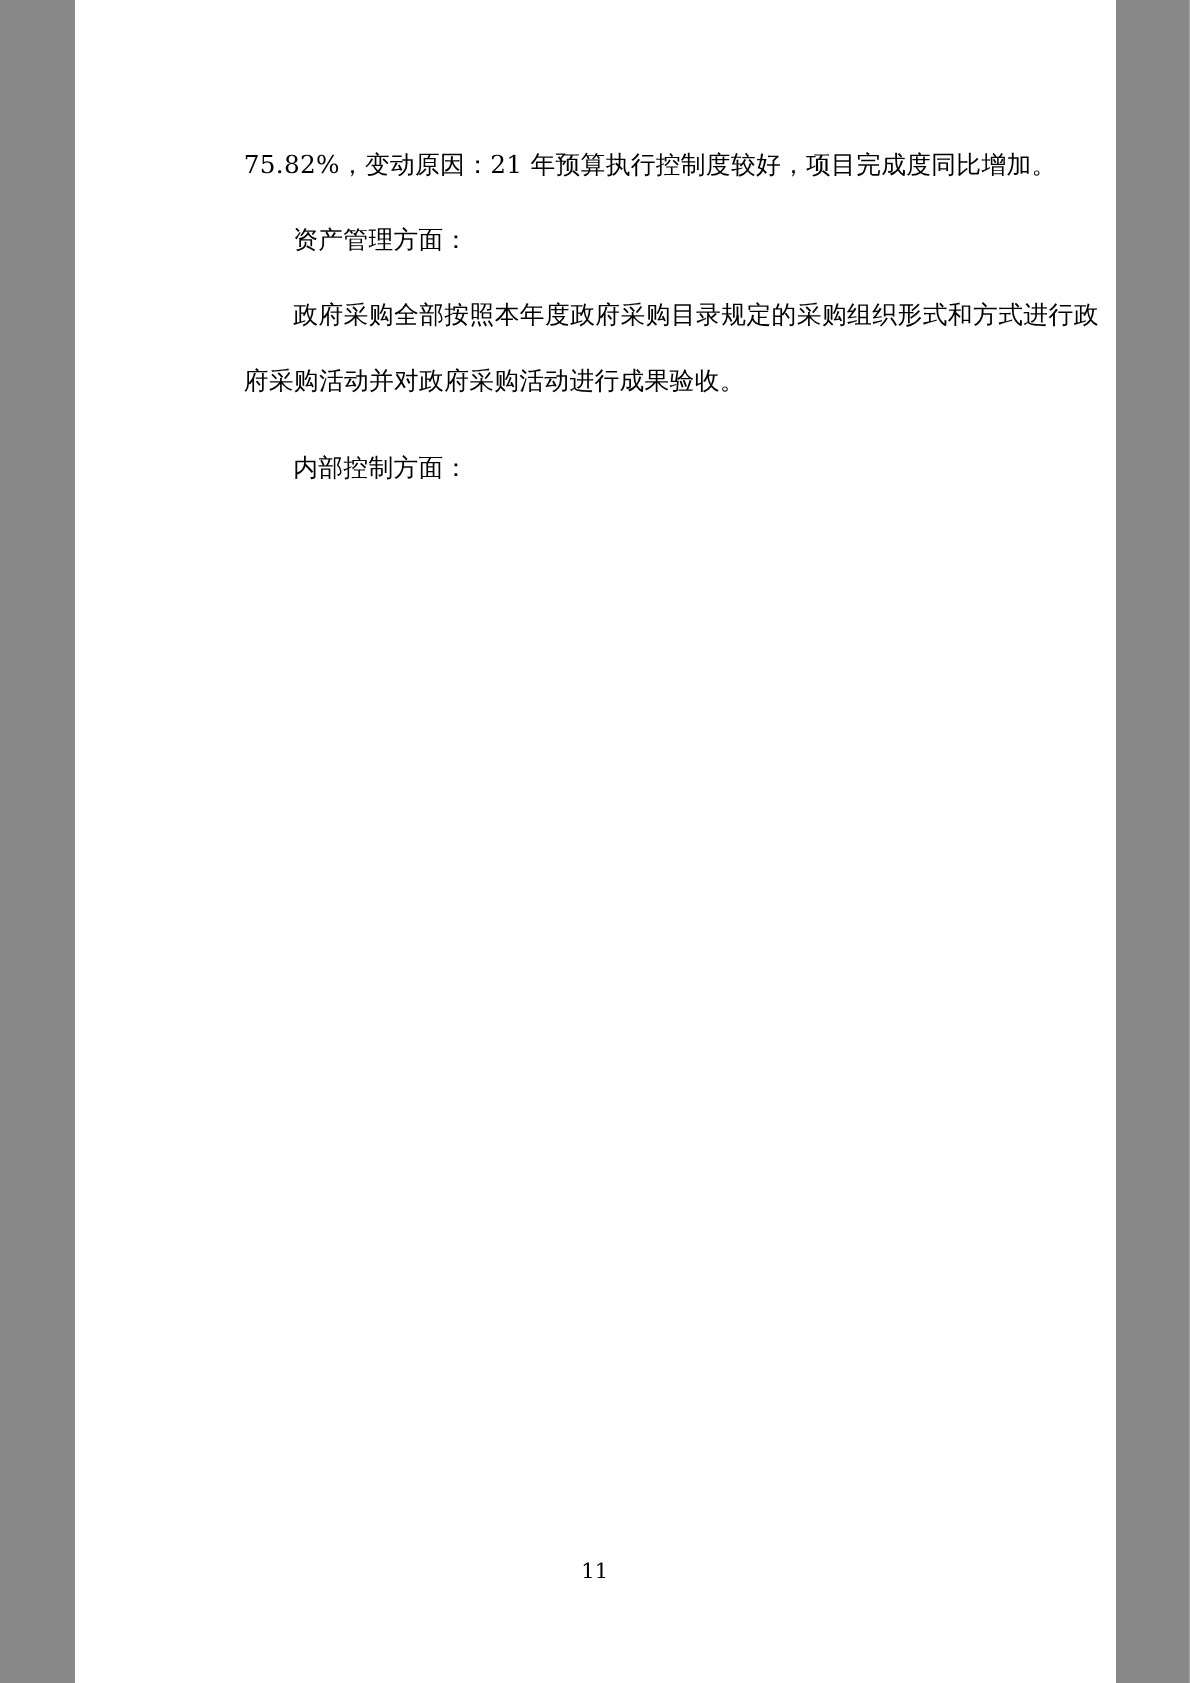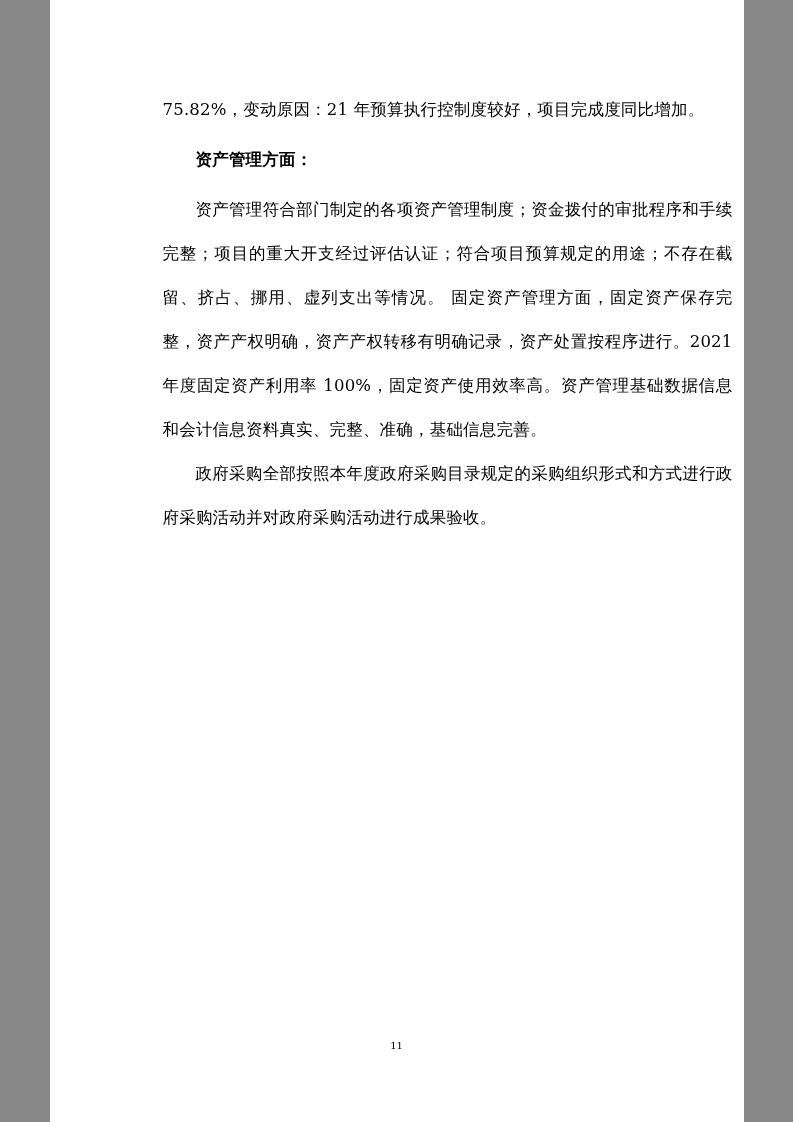--- a/index.html
+++ b/index.html
@@ -30,54 +30,54 @@
     line-height: 44px;
     text-align: justify;
     text-justify: inter-ideograph;
     letter-spacing: 0.2px;
   }
   p.indent {
     text-indent: 2em;
   }
   p.heading {
     text-indent: 2em;
-    font-weight: bold;
+    font-weight: normal;
   }
   .gap-sm { height: 6px; }
   .gap-md { height: 14px; }
   .page-number {
     position: absolute;
     left: 0;
     right: 0;
     top: 1040px;
     text-align: center;
-    font-size: 10px;
+    font-size: 14px;
     font-family: "DejaVu Serif", "Liberation Serif", serif;
   }
 </style>
 </head>
 <body>
 
 <div class="page">
   <div class="content">
 
     <p class="plain">75.82%，变动原因：21 年预算执行控制度较好，项目完成度同比增加。</p>
 
     <div class="gap-sm"></div>
 
     <p class="heading">资产管理方面：</p>
 
     <div class="gap-sm"></div>
 
-    <p class="indent">资产管理符合部门制定的各项资产管理制度；资金拨付的审批程序和手续完整；项目的重大开支经过评估认证；符合项目预算规定的用途；不存在截留、挤占、挪用、虚列支出等情况。 固定资产管理方面，固定资产保存完整，资产产权明确，资产产权转移有明确记录，资产处置按程序进行。2021 年度固定资产利用率 100%，固定资产使用效率高。资产管理基础数据信息和会计信息资料真实、完整、准确，基础信息完善。</p>
 
     <p class="indent">政府采购全部按照本年度政府采购目录规定的采购组织形式和方式进行政府采购活动并对政府采购活动进行成果验收。</p>
 
     <div class="gap-md"></div>
 
+    <p class="heading">内部控制方面：</p>
 
     <div class="gap-sm"></div>
 
 
 
   </div>
 
   <div class="page-number">11</div>
 </div>
 

